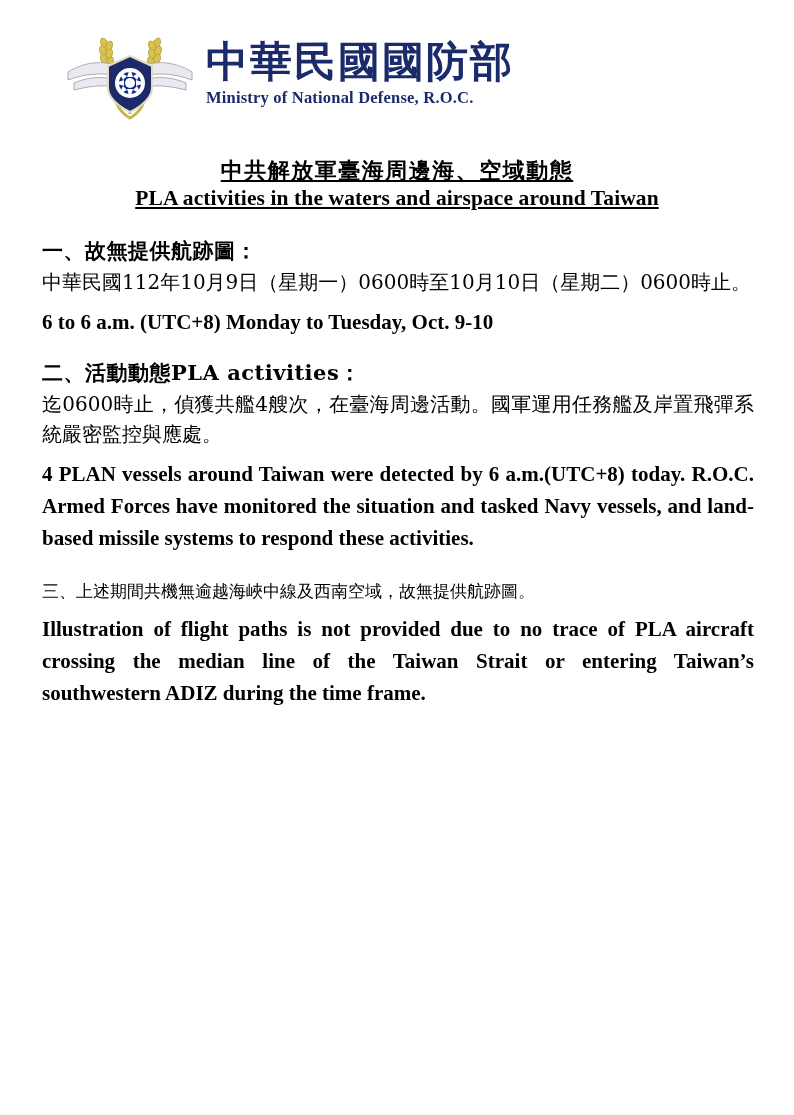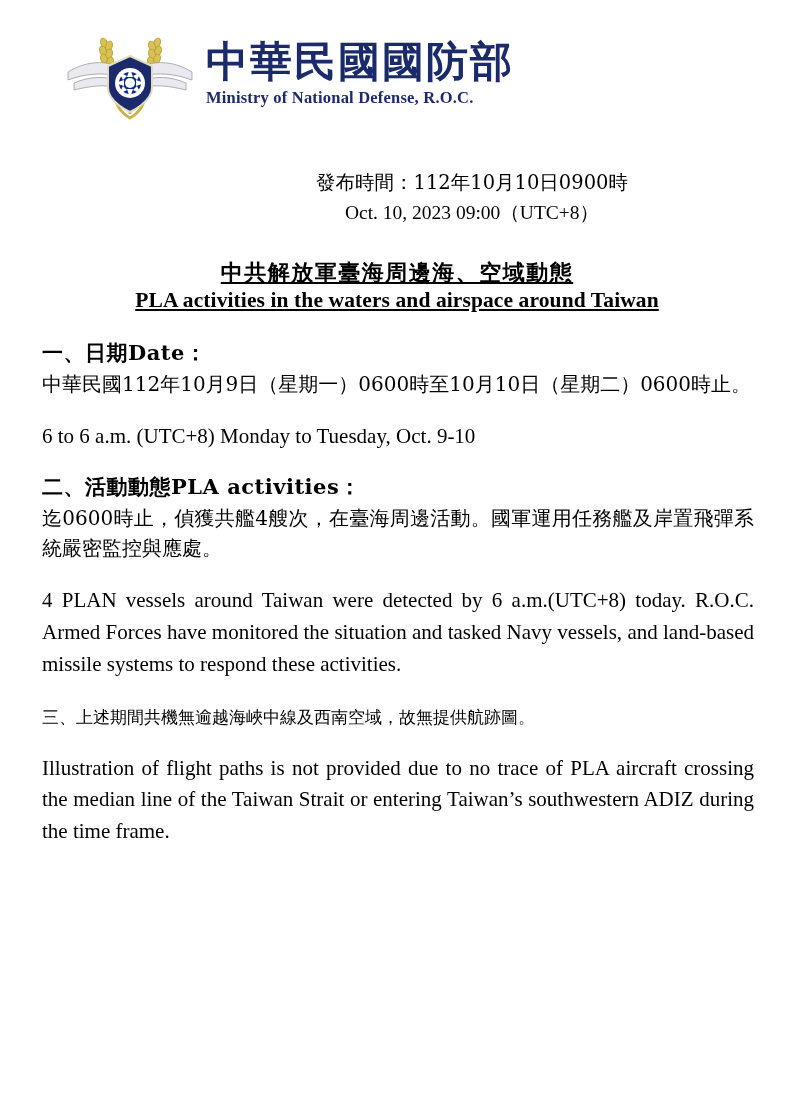--- a/index.html
+++ b/index.html
@@ -111,21 +111,22 @@
     font-size: 20px;
     line-height: 1.5;
     text-align: justify;
     margin-top: 2px;
   }
   .para-en {
     font-family: "Liberation Serif", serif;
     font-size: 21px;
     line-height: 1.52;
     text-align: justify;
-    margin-top: 22px;
+    margin-top: 10px;
+    font-weight: bold;
   }
   .para-cn-num {
     font-family: "DejaVu Serif", serif;
     font-size: 17px;
     line-height: 1.5;
     text-align: justify;
     margin-top: 24px;
   }
   .first-sec { margin-top: 6px; }
 </style>
@@ -186,33 +187,29 @@
         </g>
         <circle cx="70" cy="57" r="5" fill="#ffffff"></circle>
       </svg>
     </div>
     <div class="ministry-text">
       <div class="ministry-cn">中華民國國防部</div>
       <div class="ministry-en">Ministry of National Defense, R.O.C.</div>
     </div>
   </div>
 
-  <div class="release">
-    <div class="line-cn">發布時間：112年10月10日0900時</div>
-    <div class="line-en">Oct. 10, 2023 09:00（UTC+8）</div>
-  </div>
 
   <div class="title-block">
     <div class="title-cn">中共解放軍臺海周邊海、空域動態</div>
     <div class="title-en">PLA activities in the waters and airspace around Taiwan</div>
   </div>
 
   <div class="body-block">
 
-    <div class="sec-head first-sec">一、日期Date：</div>
+    <div class="sec-head first-sec">一、故無提供航跡圖：</div>
     <div class="para-cn">中華民國112年10月9日（星期一）0600時至10月10日（星期二）0600時止。</div>
     <div class="para-en">6 to 6 a.m. (UTC+8) Monday to Tuesday, Oct. 9-10</div>
 
     <div class="sec-head">二、活動動態PLA activities：</div>
     <div class="para-cn">迄0600時止，偵獲共艦4艘次，在臺海周邊活動。國軍運用任務艦及岸置飛彈系統嚴密監控與應處。</div>
     <div class="para-en">4 PLAN vessels around Taiwan were detected by 6 a.m.(UTC+8) today. R.O.C. Armed Forces have monitored the situation and tasked Navy vessels, and land-based missile systems to respond these activities.</div>
 
     <div class="para-cn-num">三、上述期間共機無逾越海峽中線及西南空域，故無提供航跡圖。</div>
     <div class="para-en">Illustration of flight paths is not provided due to no trace of PLA aircraft crossing the median line of the Taiwan Strait or entering Taiwan’s southwestern ADIZ during the time frame.</div>
 

